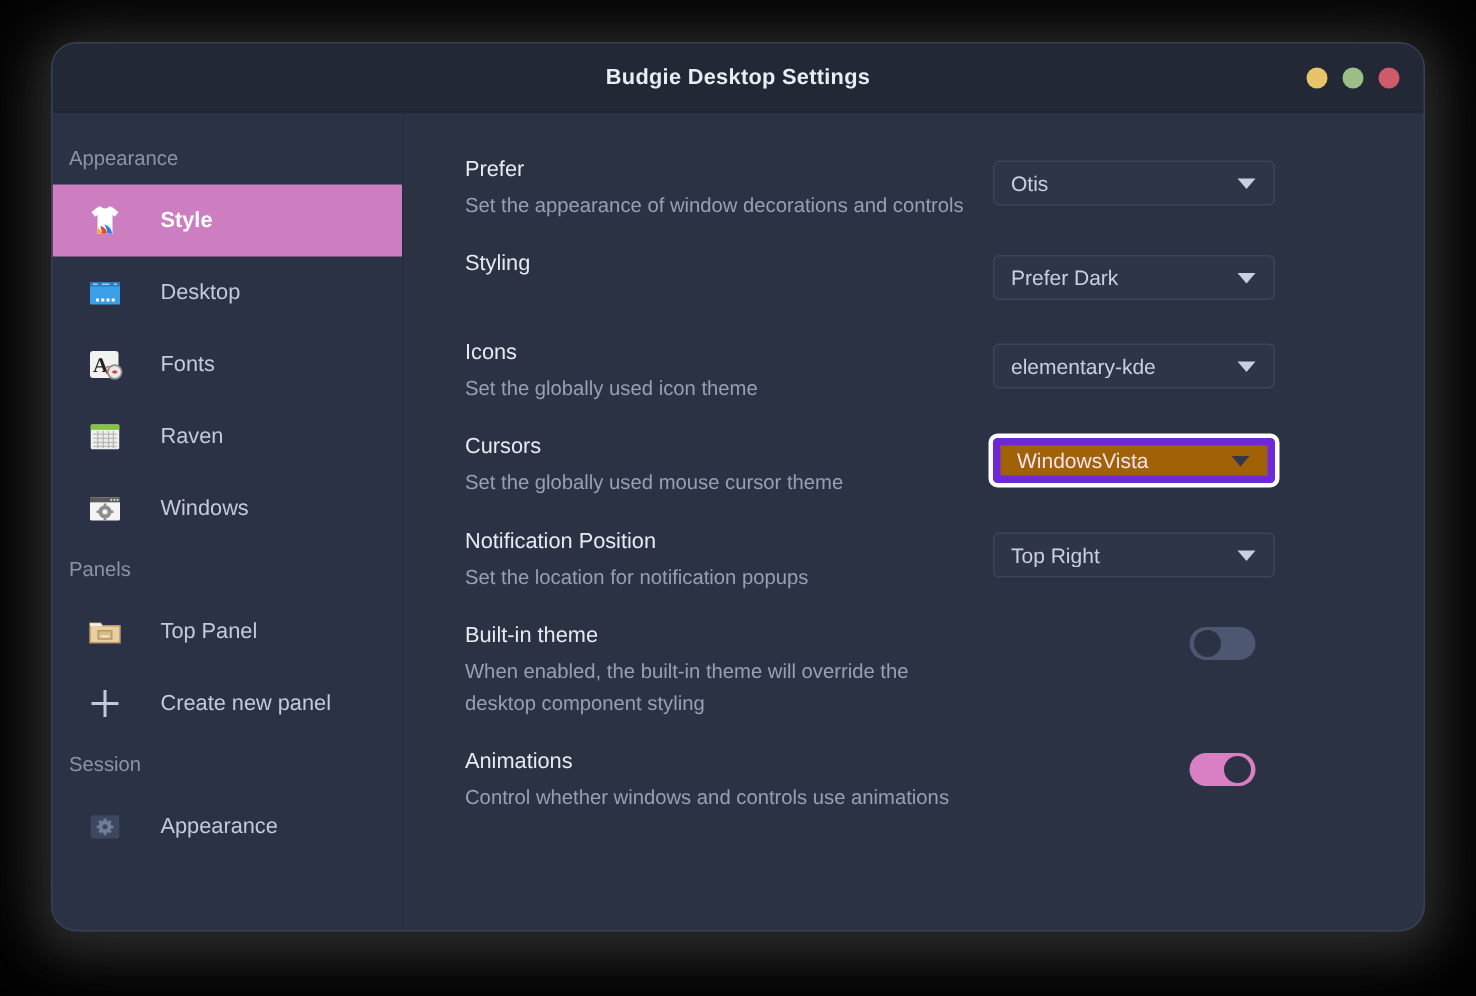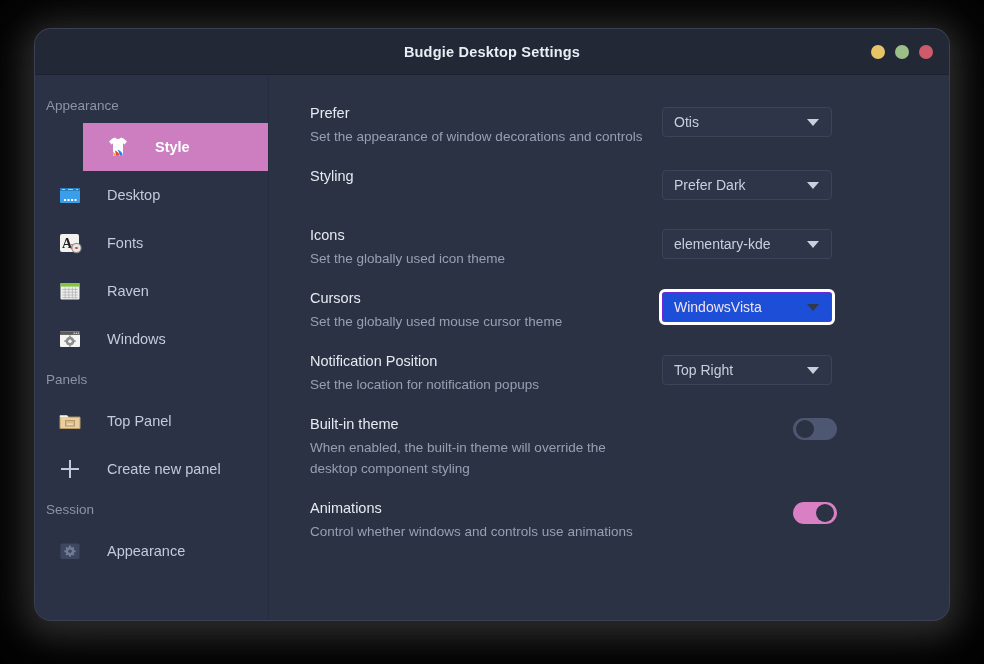--- a/index.html
+++ b/index.html
@@ -86,21 +86,21 @@
     color: #8b93a6;
     padding: 9px 0 10px 11px;
   }
   .side-item {
     display: flex;
     align-items: center;
     height: 48px;
     padding-left: 21px;
     cursor: default;
   }
-  .side-item.selected { background: #cc7ec0; margin-left: 48px; }
+  .side-item.selected { background: #cc7ec0; }
   .side-item-label {
     font-size: 14.5px;
     color: #c3cad9;
     margin-left: 23px;
   }
   .side-item.selected .side-item-label {
     color: #ffffff;
     font-weight: bold;
   }
   .side-icon {
@@ -137,21 +137,21 @@
   .row-ctl {
     flex: 0 0 192px;
     display: flex;
     justify-content: flex-start;
     padding-top: 4px;
   }
 
   
   .combo {
     position: relative;
-    width: 170px;
+    width: 188px;
     height: 30px;
     background: #2e3548;
     border: 1px solid #3c4459;
     border-radius: 4px;
     display: flex;
     align-items: center;
     padding: 0 8px 0 11px;
     cursor: default;
   }
   .combo-label {
@@ -163,22 +163,22 @@
   }
   .combo-arrow {
     width: 0; height: 0;
     border-left: 6px solid transparent;
     border-right: 6px solid transparent;
     border-top: 7px solid #c8cfdd;
     margin-right: 4px;
   }
   
   .combo.highlight {
-    background: #1d4ed8;
-    border: 1px solid #6d28d9;
+    background: #a16207;
+    border: 5px solid #6d28d9;
     outline: 3px solid #ffffff;
     outline-offset: 0px;
     border-radius: 3px;
   }
   .combo.highlight .combo-label { color: #f3e3ef; }
   .combo.highlight .combo-arrow { border-top-color: #32384a; }
 
   
   .toggle {
     width: 44px;

